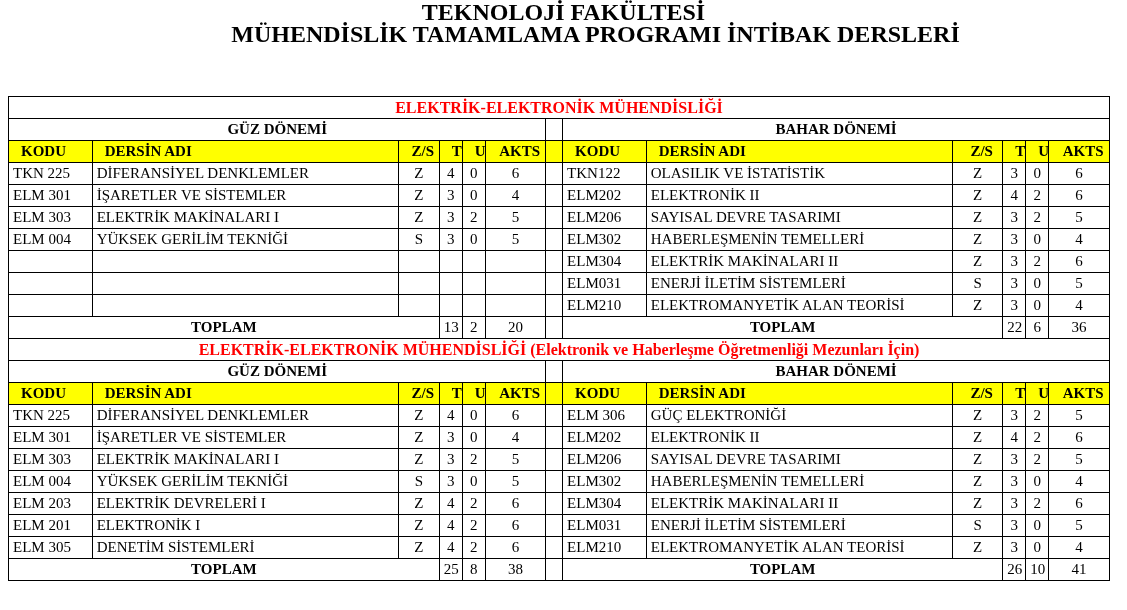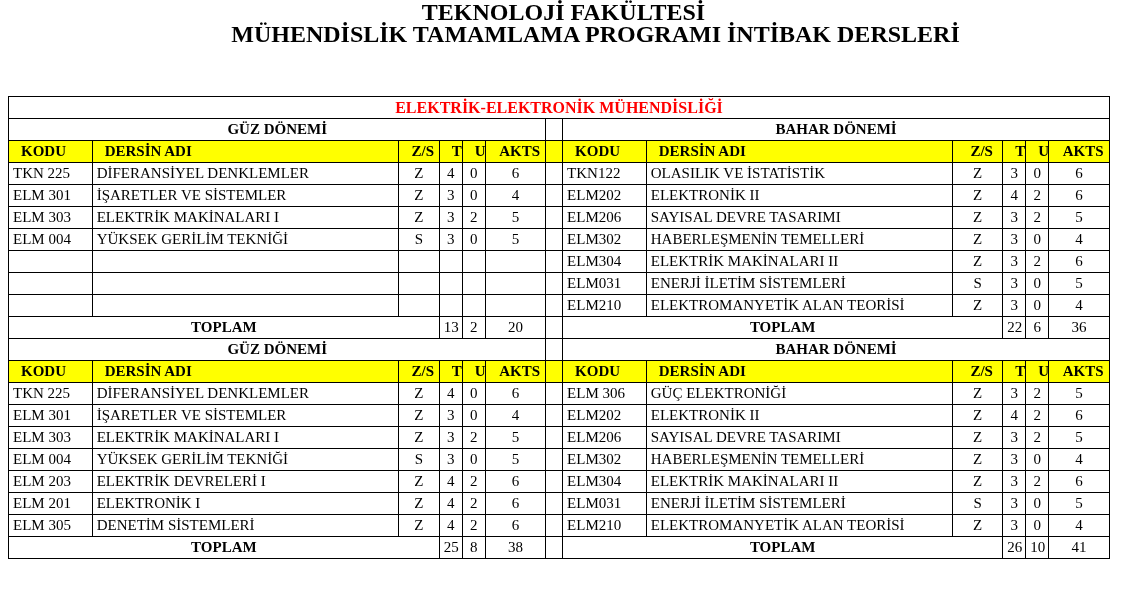--- a/index.html
+++ b/index.html
@@ -173,20 +173,23 @@
         <td class="c">13</td>
         <td class="c">2</td>
         <td class="c">20</td>
         <td class="gap"></td>
         <td colspan="3" class="c b">TOPLAM</td>
         <td class="c">22</td>
         <td class="c">6</td>
         <td class="c">36</td>
       </tr>
       <tr>
+        <td colspan="13" class="red">ELEKTRİK-ELEKTRONİK MÜHENDİSLİĞİ (Elektronik ve Haberleşme Öğretmenliği Mezunları İçin)</td>
+      </tr>
+      <tr>
         <td colspan="6" class="c b">GÜZ DÖNEMİ</td>
         <td class="gap"></td>
         <td colspan="6" class="c b">BAHAR DÖNEMİ</td>
       </tr>
       <tr class="yellow hdr2">
         <td class="y ">KODU</td>
         <td class="y ">DERSİN ADI</td>
         <td class="y c">Z/S</td>
         <td class="y c">T</td>
         <td class="y c">U</td>

